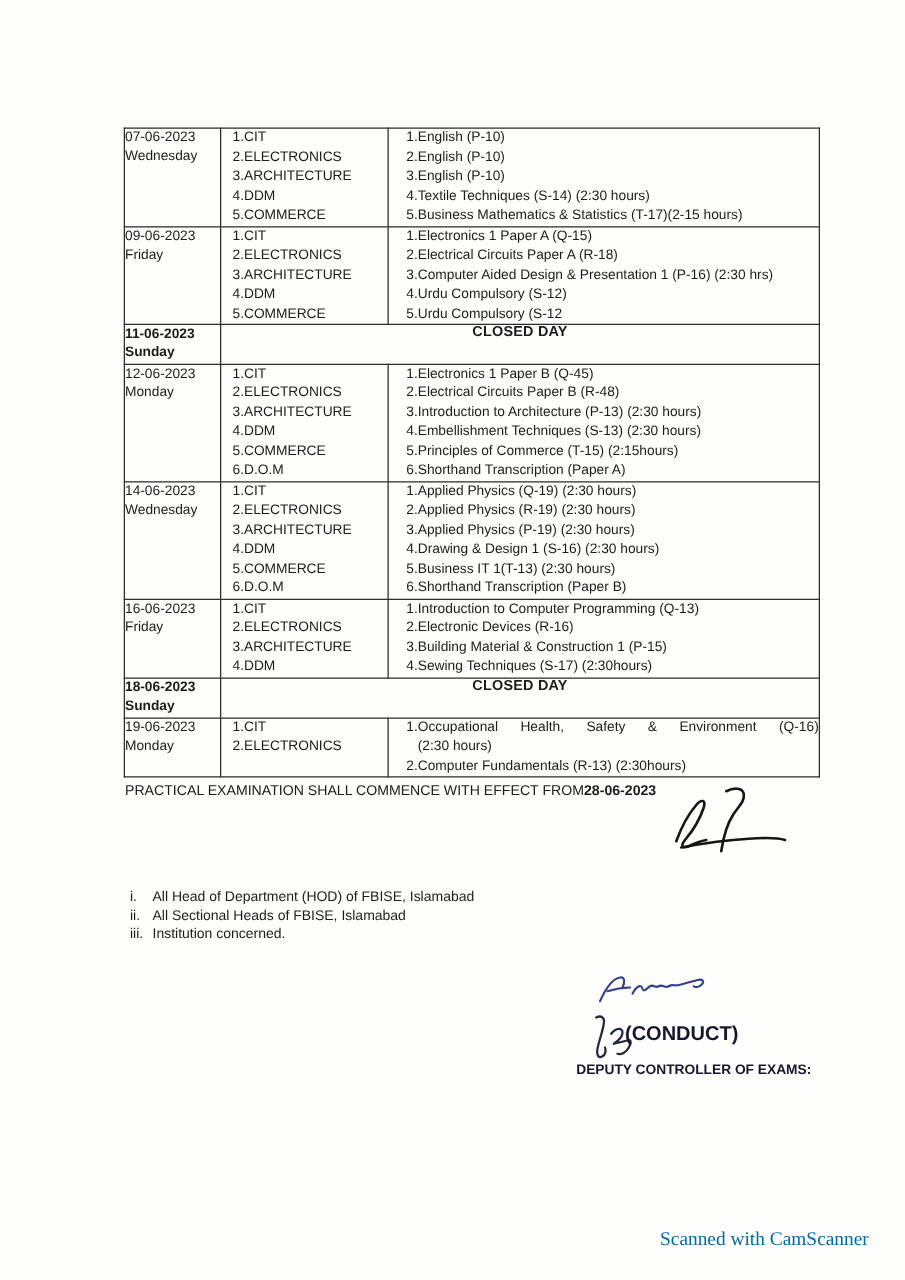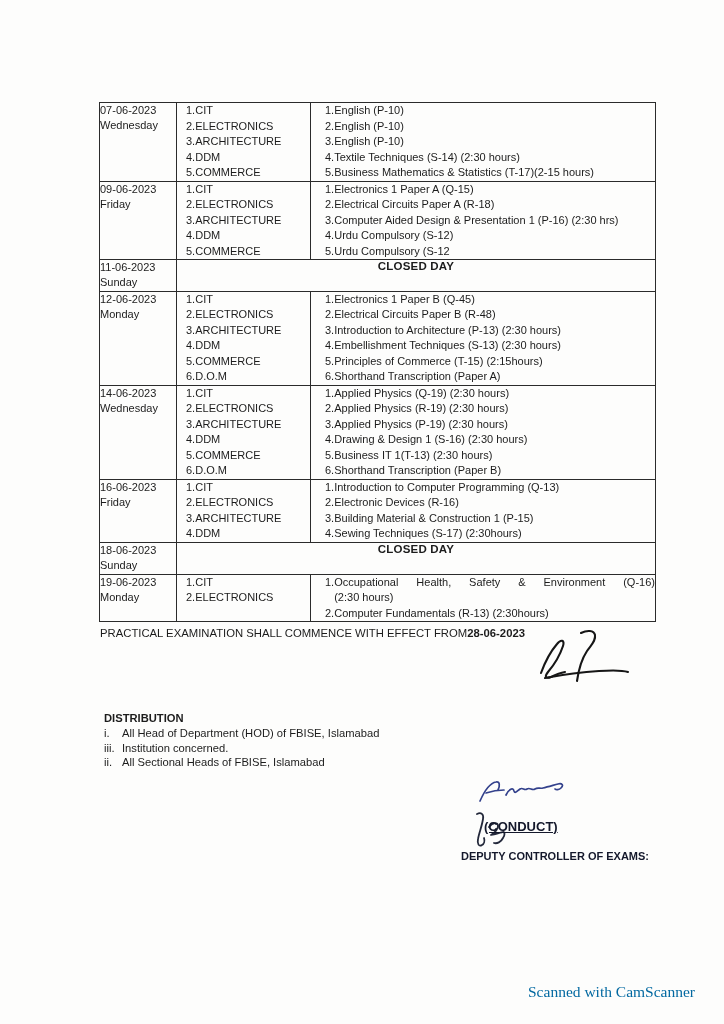--- a/index.html
+++ b/index.html
@@ -7,21 +7,21 @@
     position:relative;width:724px;height:1024px;margin:0 auto;
     background:#fdfdfc;overflow:hidden;
     font-family:"Liberation Sans",sans-serif;color:#1c1c1c;
   }
   
   .table-wrap{position:absolute;left:99px;top:102px;width:557px;}
   table.sched{border-collapse:collapse;width:100%;table-layout:fixed;}
   table.sched td{border:1.6px solid #2b2b2b;vertical-align:top;padding:0;}
   td.date-cell{width:76px;font-size:11px;line-height:15.4px;padding-top:2px;padding-bottom:2px;}
   td.date-cell .date{white-space:nowrap;}
-  td.closed-date .date, td.closed-date .day{font-weight:normal;}
+  td.closed-date .date, td.closed-date .day{font-weight:bold;}
   td.prog-cell{width:133px;padding:1px 0 2px 0;}
   td.subj-cell{padding:1px 4px 2px 0;}
   .li{display:flex;font-size:11px;line-height:15.5px;white-space:nowrap;}
   .li .num{flex:none;}
   .pnum{flex-basis:31px;padding-left:9px;box-sizing:border-box;}
   .snum{flex-basis:40px;padding-left:14px;box-sizing:border-box;}
   .li .txt{flex:1 1 auto;}
   .li.wrapli{white-space:normal;}
   .jl{text-align:justify;text-align-last:justify;}
   td.closed-cell{
@@ -41,23 +41,22 @@
   .controller-block .title{font-size:11px;line-height:15px;letter-spacing:.2px;}
   .dist{position:absolute;left:104px;top:711px;font-size:11.2px;}
   .dist .dtitle{font-weight:bold;line-height:15px;}
   .dist-li{display:flex;line-height:14.6px;}
   .dist-li .rn{flex:0 0 18px;}
   .deputy-title{
     position:absolute;left:461px;top:850px;font-weight:bold;font-size:11px;
     white-space:nowrap;color:#14182b;
   }
   .conduct-label{
-    position:absolute;left:484px;top:819px;font-weight:bold;font-size:13px;
+    position:absolute;left:500px;top:819px;font-weight:bold;font-size:16px;
     color:#14182b;
-    text-decoration:underline;
   }
   
   .sig{position:absolute;}
   .sig path{fill:none;stroke-linecap:round;stroke-linejoin:round;}
   .sig-controller{left:521px;top:629px;}
   .sig-controller path{stroke:#161616;stroke-width:2.1;}
   .sig-deputy{left:476px;top:779px;}
   .sig-deputy path{stroke:#33418c;stroke-width:1.7;}
   .sig-conduct{left:467px;top:811px;}
   .sig-conduct path{stroke:#23283a;stroke-width:1.8;}
@@ -441,33 +440,32 @@
   </div>
 
   <svg class="sig sig-controller" width="110" height="58" viewBox="0 0 110 58">
     <path d="M20,44 C24,33 30,22 36,15 C40,10 44,11 42,17 C39,26 33,36 27,43 C23,48 25,50 30,48 C34,46 38,44 44,43"></path>
     <path d="M60,4 C66,1 73,1 74,6 C75,12 70,16 66,22 C62,28 58,38 56,52"></path>
     <path d="M24,49 C45,45 60,43 78,42 C92,41 101,41 107,43"></path>
   </svg>
 
 
   <div class="dist">
-    <div class="dtitle">DISTRIBUTION</div>
     <div>
         <div class="dist-li">
           <span class="rn">i.</span>
           <span class="dtext">All Head of Department (HOD) of FBISE, Islamabad</span>
         </div>
         <div class="dist-li">
+          <span class="rn">ii.</span>
+          <span class="dtext">All Sectional Heads of FBISE, Islamabad</span>
+        </div>
+        <div class="dist-li">
           <span class="rn">iii.</span>
           <span class="dtext">Institution concerned.</span>
-        </div>
-        <div class="dist-li">
-          <span class="rn">ii.</span>
-          <span class="dtext">All Sectional Heads of FBISE, Islamabad</span>
         </div>
       </div>
   </div>
 
   <svg class="sig sig-deputy" width="102" height="26" viewBox="0 0 102 26">
     <path d="M4,22 C8,13 14,4 20,3 C24,2 24,7 22,11"></path>
     <path d="M10,14 C16,12 21,11 28,11"></path>
     <path d="M30,16 C33,10 37,8 38,12 C39,15 41,12 44,10 C47,8 48,12 51,10 C54,8 56,12 59,10 C62,8 64,10 67,9 C72,8 78,6 82,5 C86,4 88,6 85,9 C83,11 80,11 79,10"></path>
   </svg>
 

